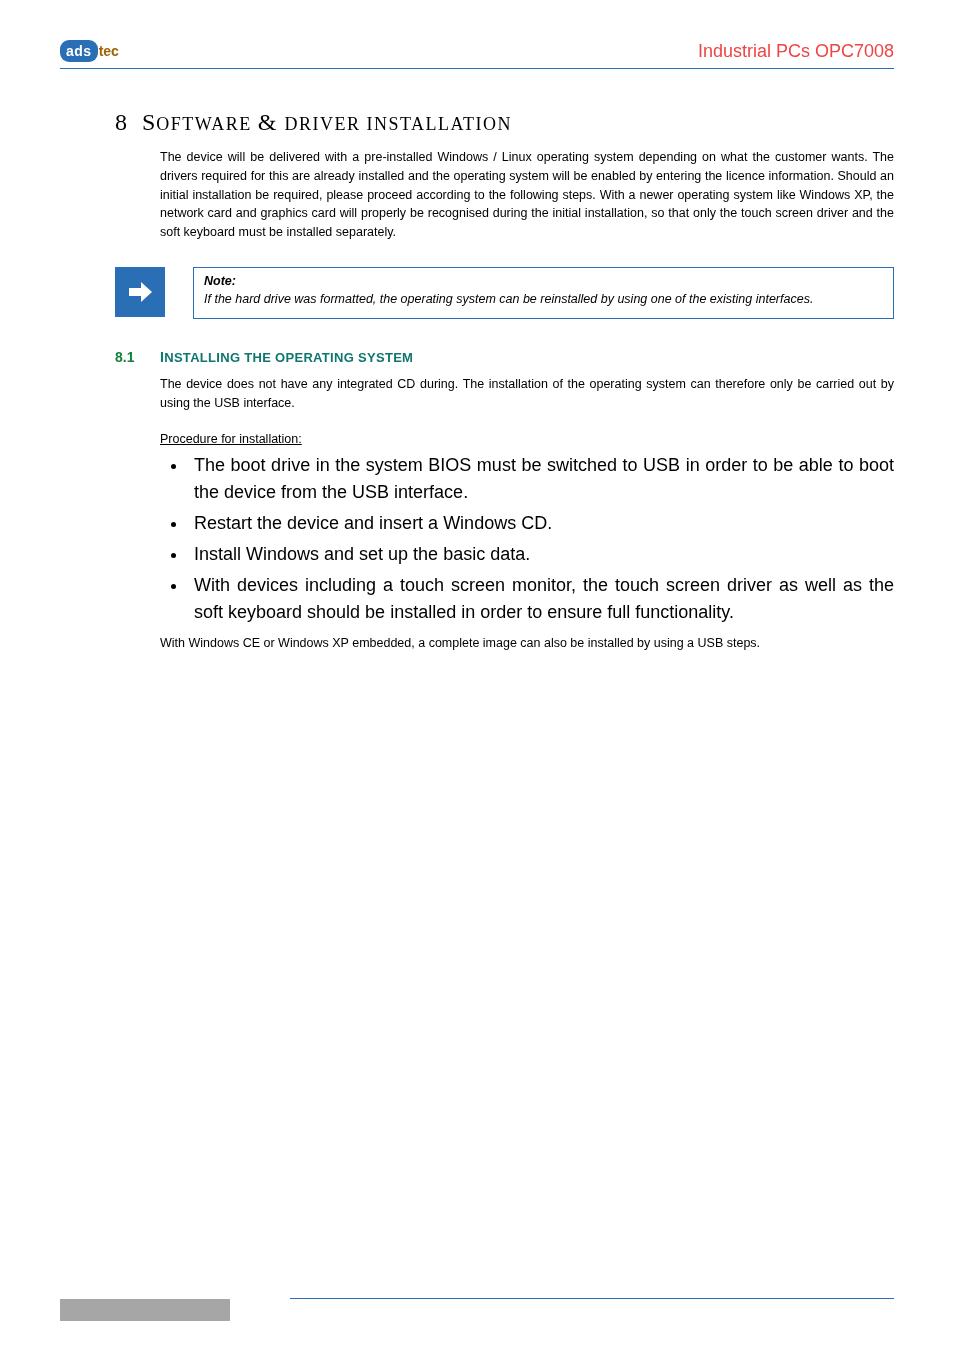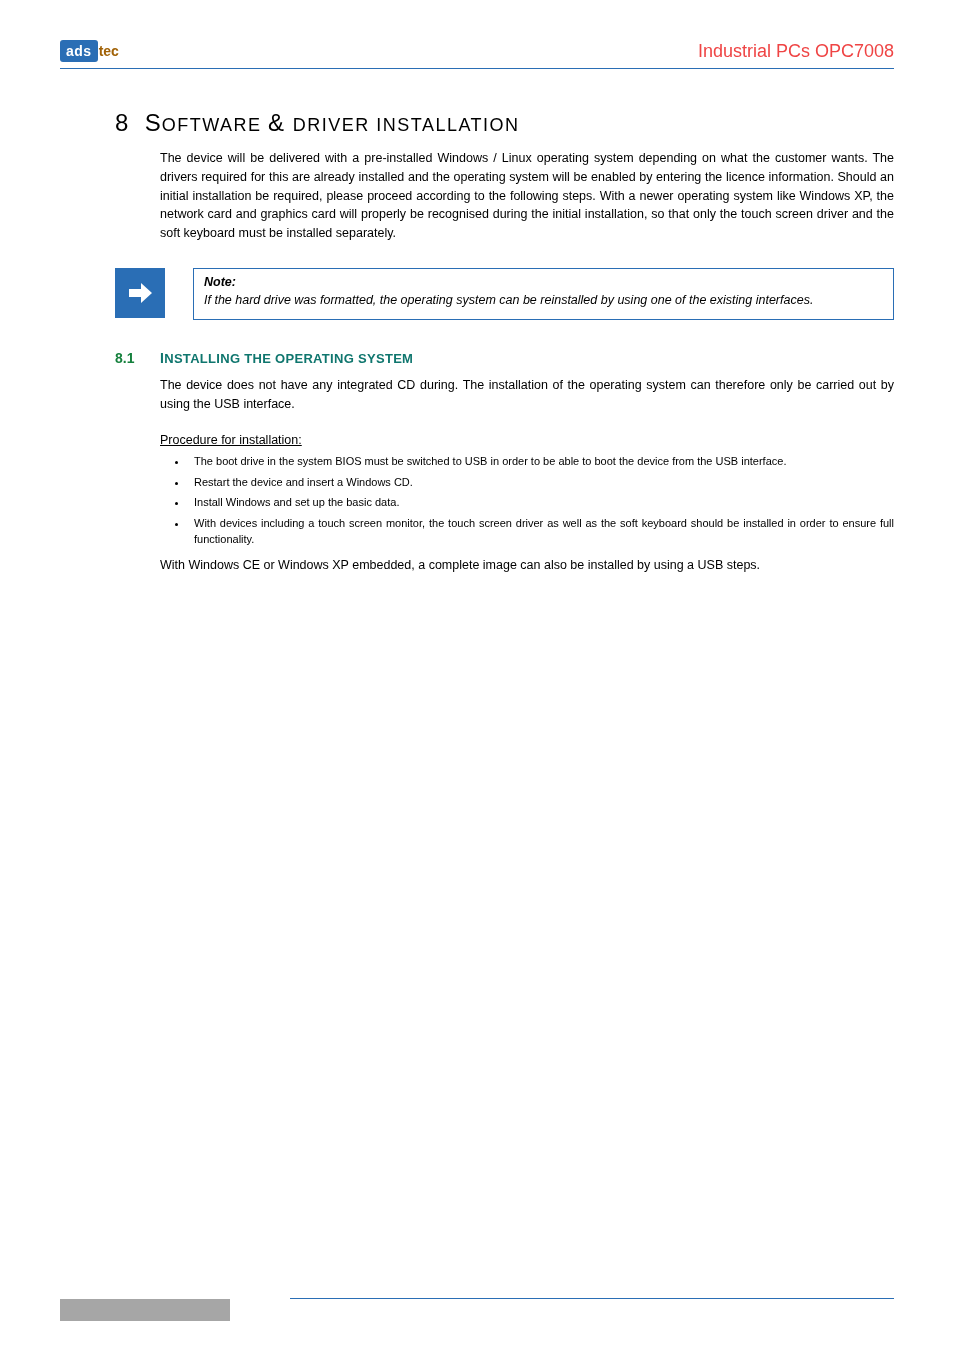--- a/index.html
+++ b/index.html
@@ -24,21 +24,21 @@
     .logo {
       display: inline-flex;
       align-items: center;
     }
     .logo-box {
       background: #2a6eb5;
       color: #fff;
       font-weight: bold;
       font-size: 14px;
       padding: 3px 6px;
-      border-radius: 3px;
+      border-radius: 9px;
       letter-spacing: 0.5px;
     }
     .logo-tec {
       color: #a16207;
       font-weight: bold;
       font-size: 14px;
       margin-left: 1px;
     }
     .header-title {
       color: #ef4444;
@@ -47,21 +47,21 @@
     }
     .header-rule {
       border: none;
       border-top: 1px solid #2a6eb5;
       margin-bottom: 40px;
     }
     .content-indent {
       margin-left: 55px;
     }
     .section-num {
-      font-family: Liberation Sans, sans-serif;
+      font-family: Liberation Serif, serif;
       font-weight: normal;
       font-size: 24px;
       letter-spacing: 1px;
       margin-bottom: 12px;
     }
     .section-num .big {
       font-size: 24px;
     }
     .section-num .small {
       font-size: 18px;
@@ -131,21 +131,21 @@
       font-size: 12.5px;
       text-decoration: underline;
       margin-top: 18px;
       margin-bottom: 6px;
     }
     ul.bullets {
       margin-left: 28px;
       margin-bottom: 8px;
     }
     ul.bullets li {
-      font-size: 11px;
+      font-size: 18px;
       line-height: 1.5;
       text-align: justify;
       margin-bottom: 4px;
       padding-left: 6px;
     }
     .footer-bar {
       position: fixed;
       bottom: 30px;
       left: 60px;
       width: 170px;

